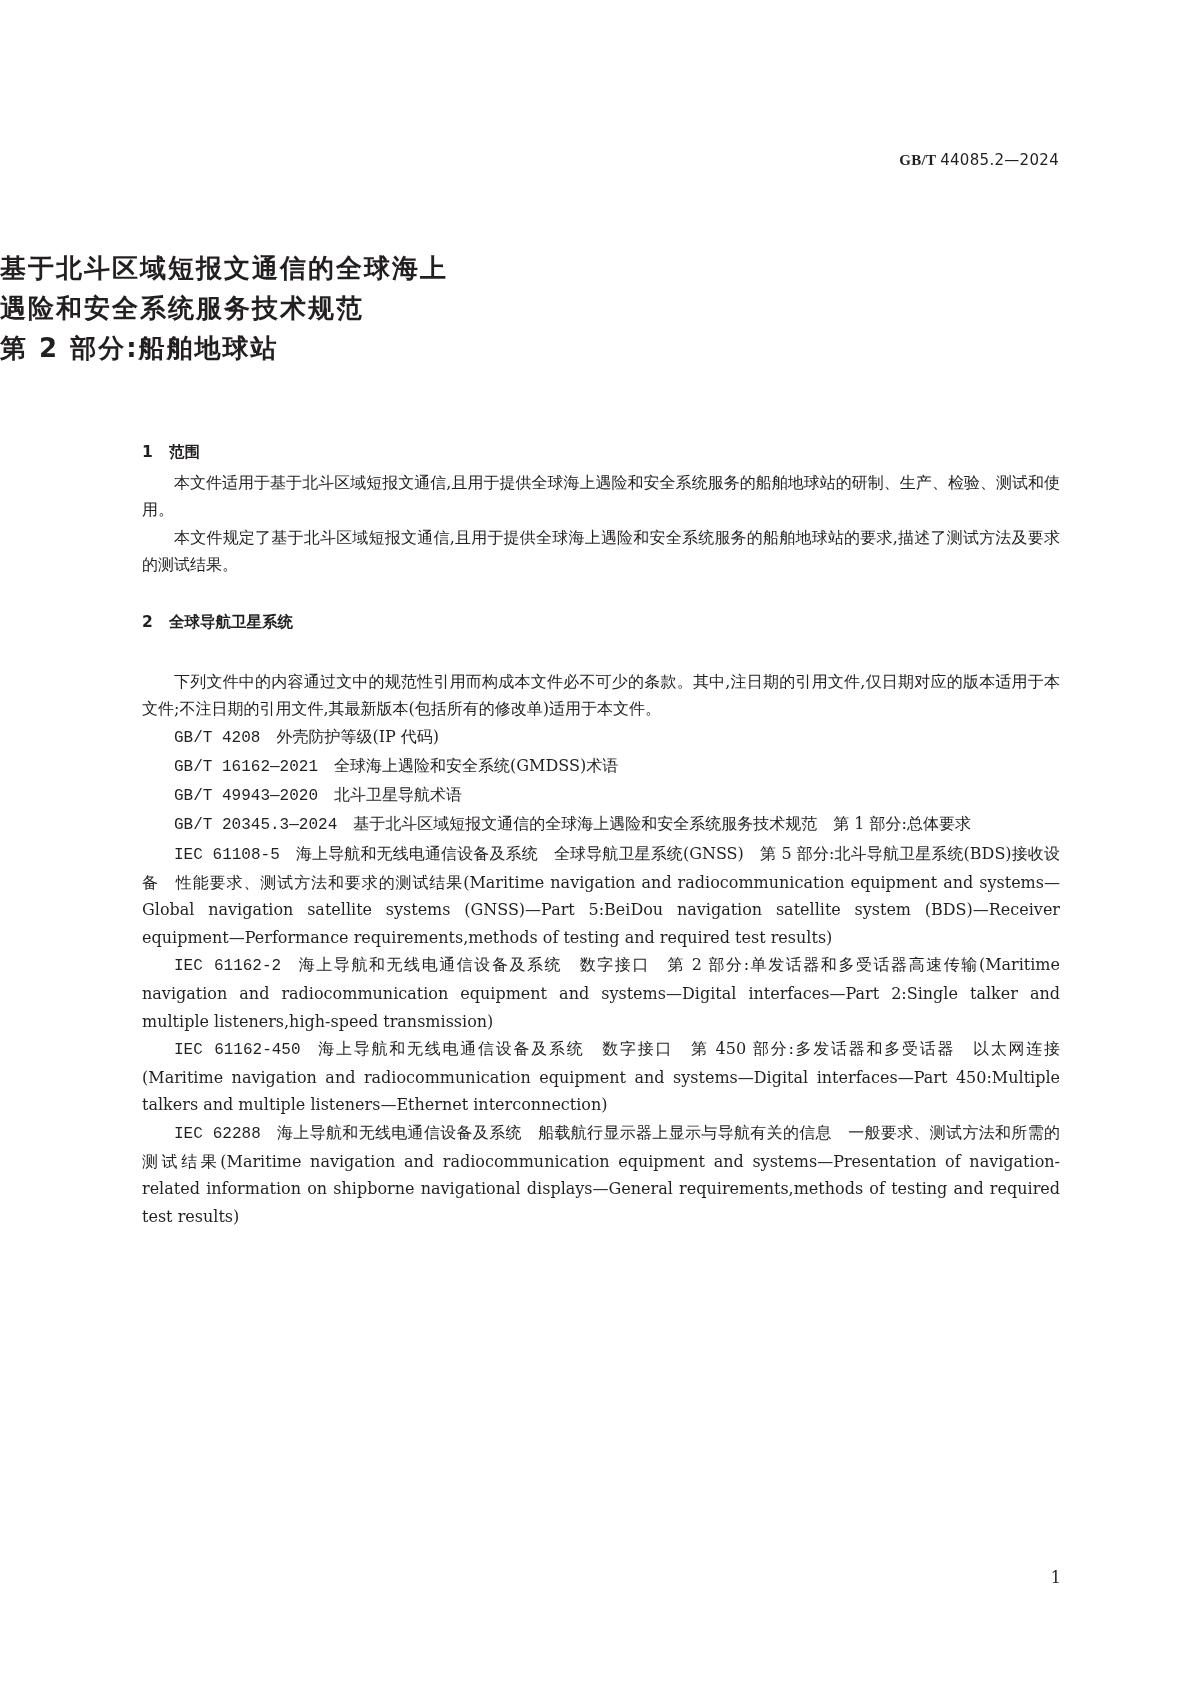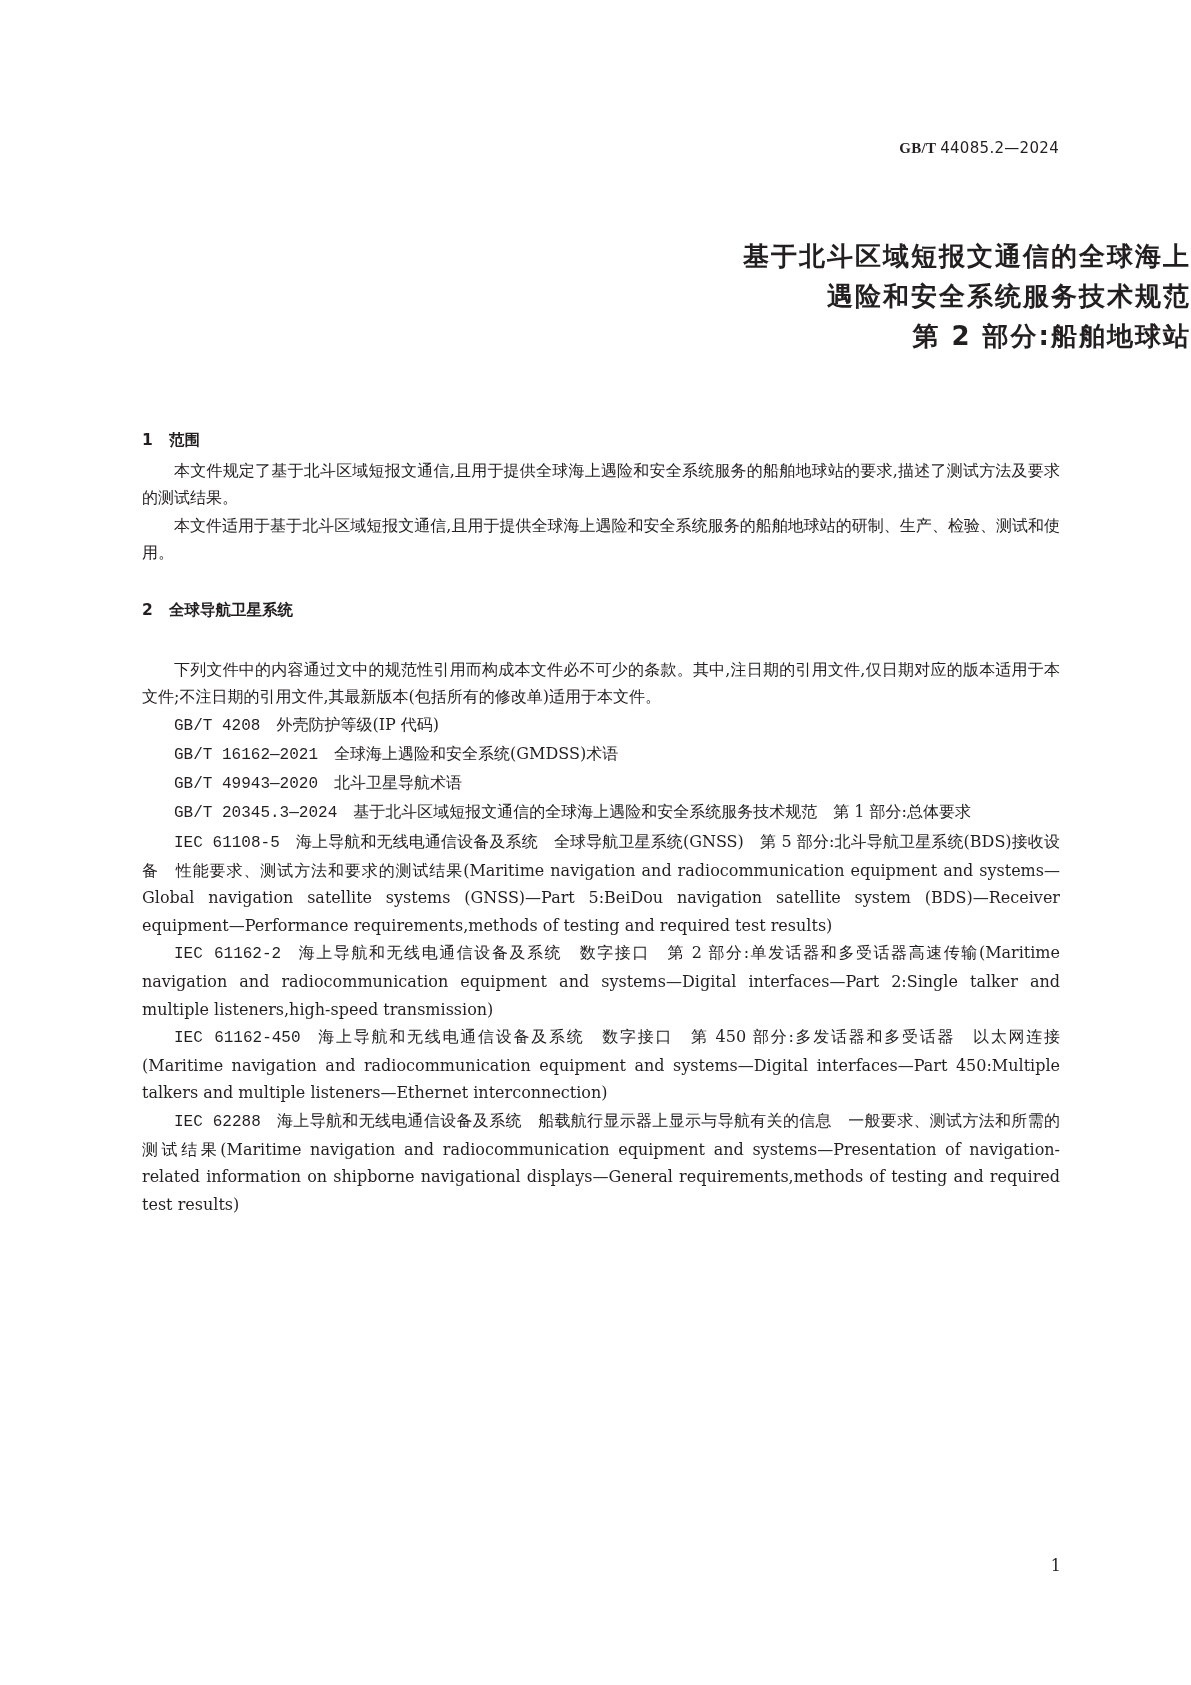--- a/index.html
+++ b/index.html
@@ -1,29 +1,29 @@
 <!DOCTYPE html>
 <html><head>
 <meta charset="utf-8">
 <style>
   html, body { margin: 0; padding: 0; background: #ffffff; }
   body {
     width: 1191px; height: 1685px; position: relative; overflow: hidden;
     font-family: "DejaVu Serif", "Liberation Serif", serif;
     color: #231f20;
   }
-  .page { position: absolute; left: 0; top: 4px; width: 1191px; height: 1188px; }
+  .page { position: absolute; left: 0; top: 16px; width: 1191px; height: 1188px; }
   .std-code {
     position: absolute; right: 132px; top: 135px;
     font-size: 15px; font-weight: bold; letter-spacing: 0.3px;
     font-family: "Liberation Serif", "DejaVu Serif", serif;
   }
   .std-code .num { font-family: "DejaVu Sans", "Liberation Sans", sans-serif; font-weight: normal; }
   .title-block {
-    position: absolute; left: 0; top: 232px; width: 1191px; text-align: right;
+    position: absolute; left: 0; top: 232px; width: 1191px; text-align: left;
     font-family: "DejaVu Sans", "Liberation Sans", sans-serif; font-size: 26px; line-height: 40px;
     font-weight: bold; letter-spacing: 2px;
   }
   .title-block div { height: 40px; }
   .content {
     position: absolute; left: 142px; width: 918px;
     font-size: 16px; line-height: 27.3px; text-align: justify;
   }
   .heading {
     position: absolute; left: 142px;
@@ -51,22 +51,22 @@
     <div>基于北斗区域短报文通信的全球海上</div>
     <div>遇险和安全系统服务技术规范</div>
     <div>第 2 部分:船舶地球站</div>
   </div>
 
   <div class="heading" style="top:426px;">
     <span class="hnum">1</span><span>范围</span>
   </div>
 
   <div class="content" style="top:453px;">
+    <p class="para">本文件适用于基于北斗区域短报文通信,且用于提供全球海上遇险和安全系统服务的船舶地球站的研制、生产、检验、测试和使用。</p>
     <p class="para">本文件规定了基于北斗区域短报文通信,且用于提供全球海上遇险和安全系统服务的船舶地球站的要求,描述了测试方法及要求的测试结果。</p>
-    <p class="para">本文件适用于基于北斗区域短报文通信,且用于提供全球海上遇险和安全系统服务的船舶地球站的研制、生产、检验、测试和使用。</p>
   </div>
 
   <div class="heading" style="top:596px;">
     <span class="hnum">2</span><span>全球导航卫星系统</span>
   </div>
 
   <div class="content" style="top:652px;">
     <p class="para">下列文件中的内容通过文中的规范性引用而构成本文件必不可少的条款。其中,注日期的引用文件,仅日期对应的版本适用于本文件;不注日期的引用文件,其最新版本(包括所有的修改单)适用于本文件。</p>
 
     <p class="ref"><span class="code">GB/T 4208</span><span>外壳防护等级(IP 代码)</span></p>

